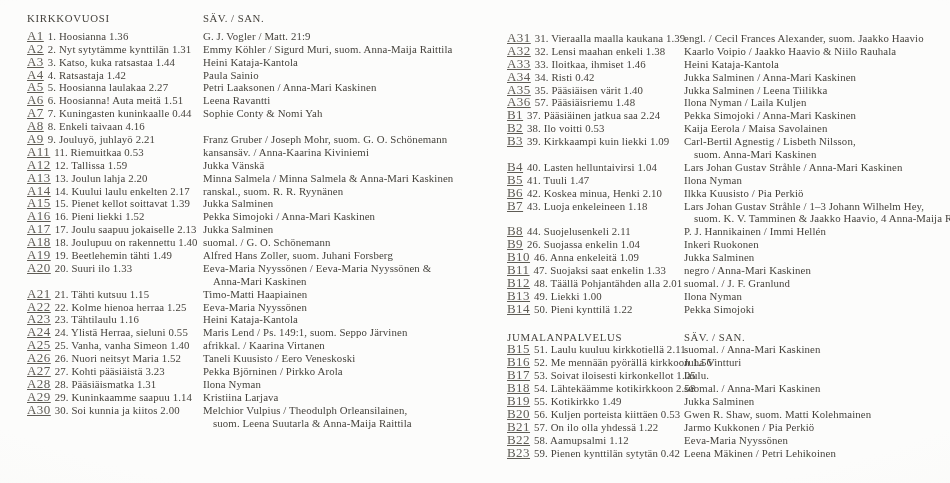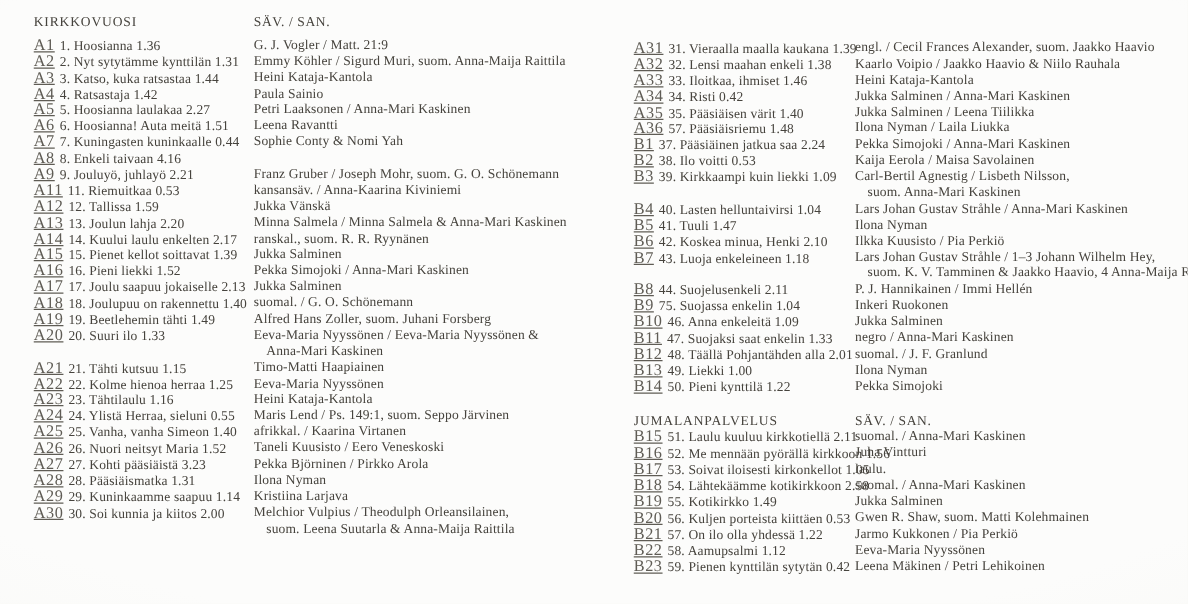--- a/index.html
+++ b/index.html
@@ -89,36 +89,36 @@
       </div>
   </div>
 
   <div class="page right">
     <div id="right-rows-top">
         <div class="line row"><span class="cat">A31</span><span class="title">31. Vieraalla maalla kaukana 1.39</span><span class="credit">engl. / Cecil Frances Alexander, suom. Jaakko Haavio</span></div>
         <div class="line row"><span class="cat">A32</span><span class="title">32. Lensi maahan enkeli 1.38</span><span class="credit">Kaarlo Voipio / Jaakko Haavio &amp; Niilo Rauhala</span></div>
         <div class="line row"><span class="cat">A33</span><span class="title">33. Iloitkaa, ihmiset 1.46</span><span class="credit">Heini Kataja-Kantola</span></div>
         <div class="line row"><span class="cat">A34</span><span class="title">34. Risti 0.42</span><span class="credit">Jukka Salminen / Anna-Mari Kaskinen</span></div>
         <div class="line row"><span class="cat">A35</span><span class="title">35. Pääsiäisen värit 1.40</span><span class="credit">Jukka Salminen / Leena Tiilikka</span></div>
-        <div class="line row"><span class="cat">A36</span><span class="title">57. Pääsiäisriemu 1.48</span><span class="credit">Ilona Nyman / Laila Liukka</span></div>
+        <div class="line row"><span class="cat">A36</span><span class="title">57. Pääsiäisriemu 1.48</span><span class="credit">Ilona Nyman / Laila Kuljen</span></div>
         <div class="line row"><span class="cat">B1</span><span class="title">37. Pääsiäinen jatkua saa 2.24</span><span class="credit">Pekka Simojoki / Anna-Mari Kaskinen</span></div>
         <div class="line row"><span class="cat">B2</span><span class="title">38. Ilo voitti 0.53</span><span class="credit">Kaija Eerola / Maisa Savolainen</span></div>
         <div class="line row"><span class="cat">B3</span><span class="title">39. Kirkkaampi kuin liekki 1.09</span><span class="credit">Carl-Bertil Agnestig / Lisbeth Nilsson,</span></div>
         <div class="line row">
           <span class="credit cont">suom. Anna-Mari Kaskinen</span>
         </div>
         <div class="line row"><span class="cat">B4</span><span class="title">40. Lasten helluntaivirsi 1.04</span><span class="credit">Lars Johan Gustav Stråhle / Anna-Mari Kaskinen</span></div>
         <div class="line row"><span class="cat">B5</span><span class="title">41. Tuuli 1.47</span><span class="credit">Ilona Nyman</span></div>
         <div class="line row"><span class="cat">B6</span><span class="title">42. Koskea minua, Henki 2.10</span><span class="credit">Ilkka Kuusisto / Pia Perkiö</span></div>
         <div class="line row"><span class="cat">B7</span><span class="title">43. Luoja enkeleineen 1.18</span><span class="credit">Lars Johan Gustav Stråhle / 1–3 Johann Wilhelm Hey,</span></div>
         <div class="line row">
           <span class="credit cont">suom. K. V. Tamminen &amp; Jaakko Haavio, 4 Anna-Maija Raittila</span>
         </div>
         <div class="line row"><span class="cat">B8</span><span class="title">44. Suojelusenkeli 2.11</span><span class="credit">P. J. Hannikainen / Immi Hellén</span></div>
-        <div class="line row"><span class="cat">B9</span><span class="title">75. Suojassa enkelin 1.04</span><span class="credit">Inkeri Ruokonen</span></div>
+        <div class="line row"><span class="cat">B9</span><span class="title">26. Suojassa enkelin 1.04</span><span class="credit">Inkeri Ruokonen</span></div>
         <div class="line row"><span class="cat">B10</span><span class="title">46. Anna enkeleitä 1.09</span><span class="credit">Jukka Salminen</span></div>
         <div class="line row"><span class="cat">B11</span><span class="title">47. Suojaksi saat enkelin 1.33</span><span class="credit">negro / Anna-Mari Kaskinen</span></div>
         <div class="line row"><span class="cat">B12</span><span class="title">48. Täällä Pohjantähden alla 2.01</span><span class="credit">suomal. / J. F. Granlund</span></div>
         <div class="line row"><span class="cat">B13</span><span class="title">49. Liekki 1.00</span><span class="credit">Ilona Nyman</span></div>
         <div class="line row"><span class="cat">B14</span><span class="title">50. Pieni kynttilä 1.22</span><span class="credit">Pekka Simojoki</span></div>
       </div>
     <div class="line heading second">
       <span>JUMALANPALVELUS</span>
       <span class="credit">SÄV. / SAN.</span>
     </div>

